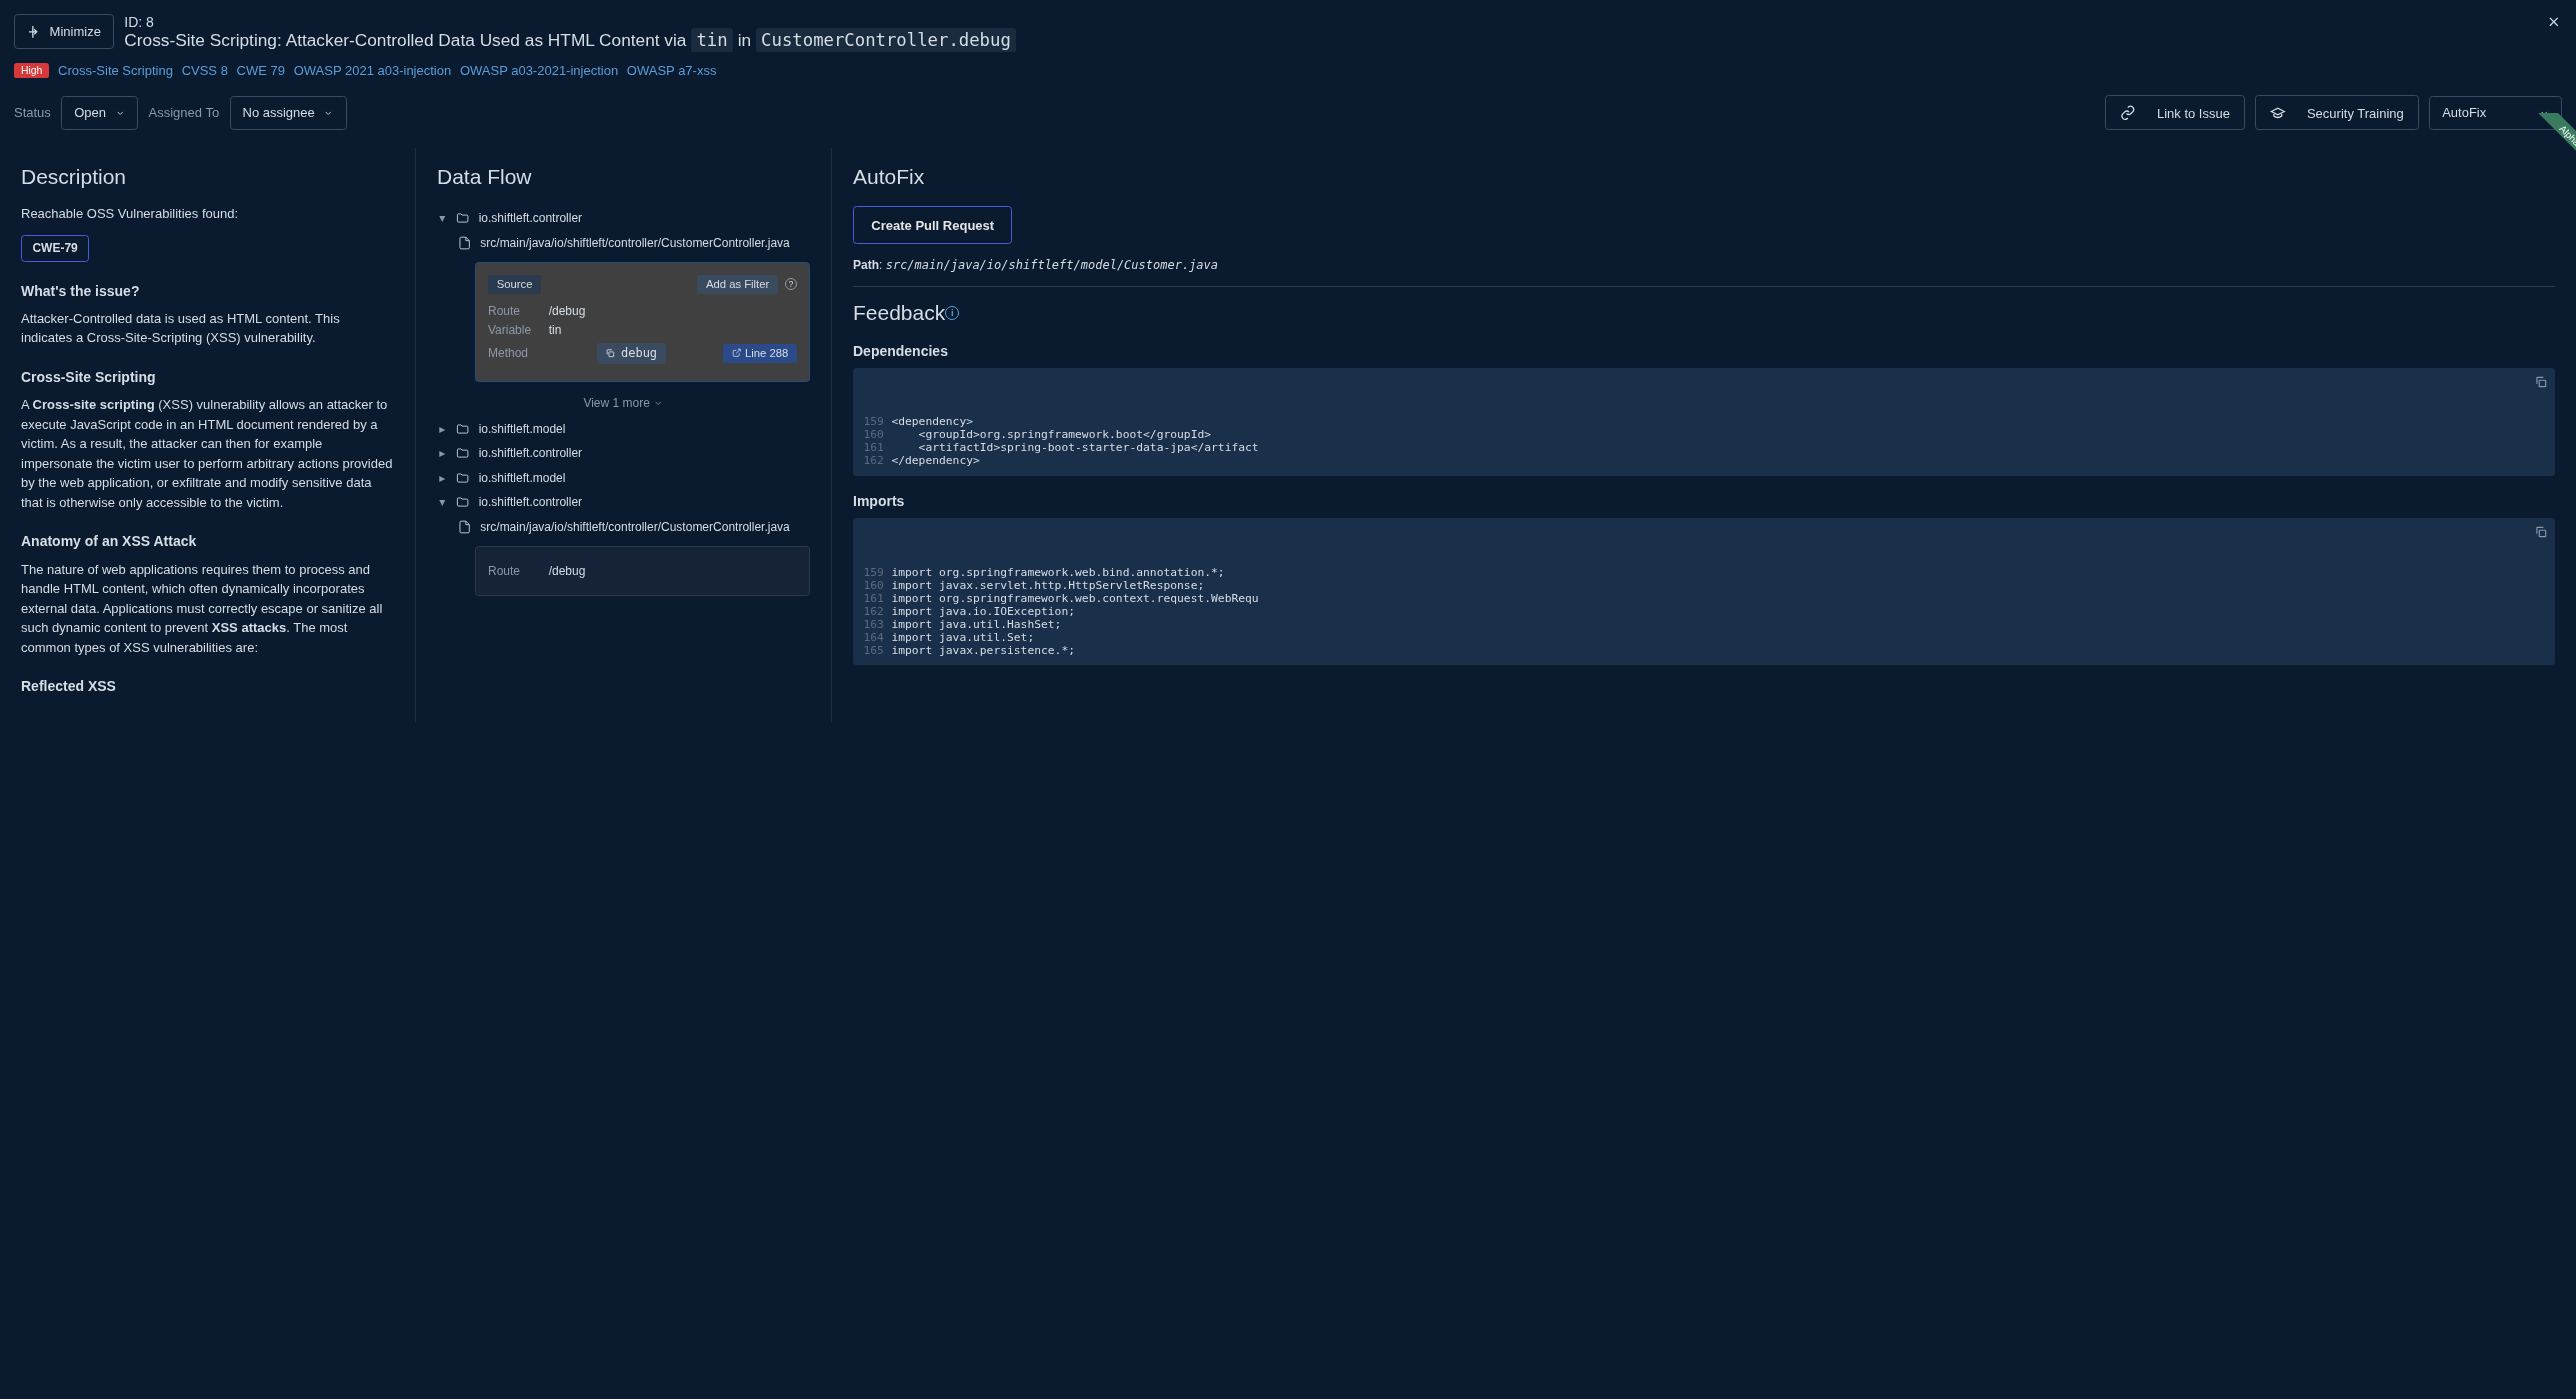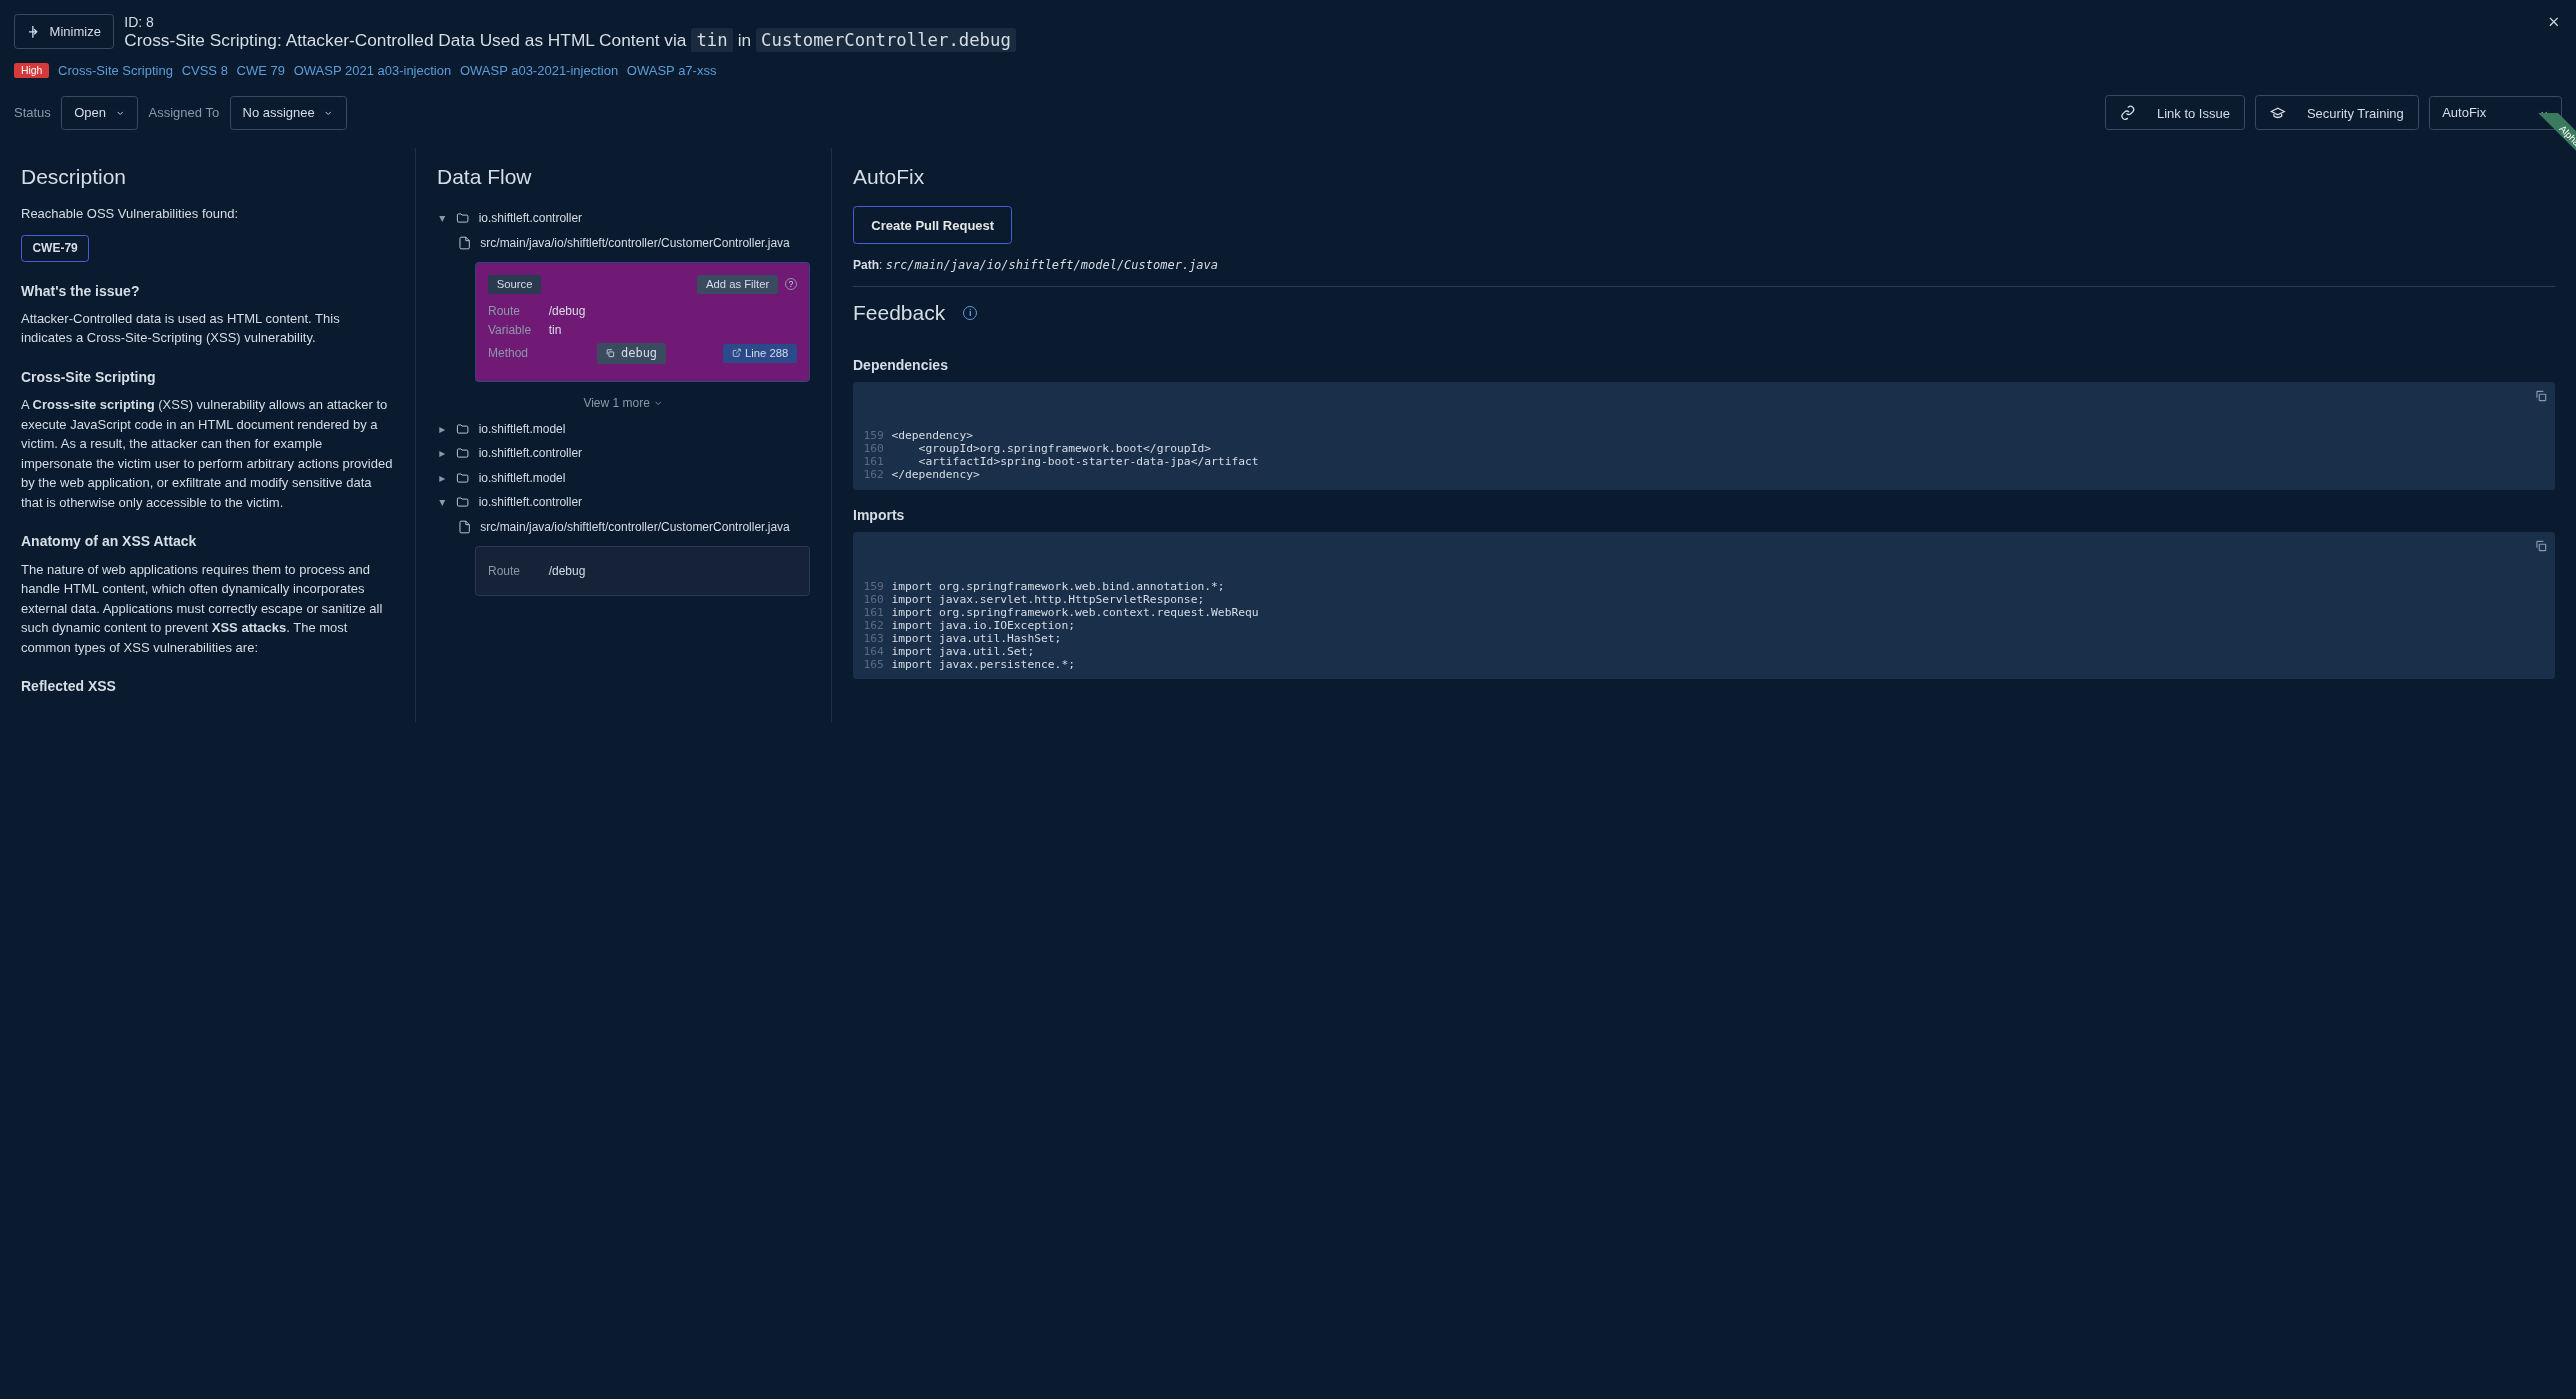--- a/index.html
+++ b/index.html
@@ -56,39 +56,39 @@
 .sub-text { font-size: 13px; margin-bottom: 14px; }
 .cwe-btn { border: 0.9px solid #4a5dd9; color: #d5dde5; padding: 5.2px 10.4px; border-radius: 3.5px; background: transparent; font-size: 12px; font-weight: 600; }
 .sub-heading { font-size: 14px; font-weight: 600; margin: 21px 0 10.4px; }
 .para { font-size: 13px; line-height: 1.5; margin-bottom: 14px; }
 .bold { font-weight: 600; }
 .tree-item { display: flex; align-items: center; gap: 7px; padding: 5.2px 0; cursor: pointer; }
 .tree-item.indent1 { padding-left: 19px; }
 .folder-icon, .file-icon { width: 17.3px; height: 14px; }
 .caret { width: 10.4px; text-align: center; color: #8a98a9; }
 .source-card {
-  background: #701a75; border: 0.9px solid #2a4a7a;
+  background: #404040; border: 0.9px solid #2a4a7a;
   border-radius: 3.5px; padding: 12px; margin: 7px 0 7px 38px;
 }
 .source-card-top { display: flex; align-items: center; justify-content: space-between; margin-bottom: 10.4px; }
 .badge-dark { background: #2a3a4f; color: #d5dde5; padding: 3.5px 8.7px; border-radius: 2.6px; font-size: 11.3px; }
 .badge-filter { background: #3a4a5f; color: #d5dde5; padding: 3.5px 8.7px; border-radius: 2.6px; font-size: 11.3px; display: flex; gap: 5.2px; align-items: center; }
 .info-circle { width:12px; height:12px; border:0.9px solid #8a98a9; border-radius:50%; display:inline-flex; align-items:center; justify-content:center; font-size:8.7px; }
 .source-row { display: flex; align-items: center; gap: 8.7px; margin: 5.2px 0; font-size: 12px; }
 .source-label { color: #8a98a9; width: 52px; }
 .source-val { color: #d5dde5; }
 .method-chip { background: #3a4a5f; padding: 3.5px 8.7px; border-radius: 2.6px; font-family: ui-monospace, monospace; display: flex; gap: 5.2px; align-items: center; margin-left: 48px; }
 .line-link { margin-left: auto; background: #2a4a8a; color: #d5dde5; padding: 3.5px 8.7px; border-radius: 2.6px; font-size: 11.3px; display: flex; gap: 3.5px; align-items: center; }
 .view-more { text-align: center; color: #8a98a9; padding: 7px; cursor: pointer; }
 .create-pr-btn { border: 0.9px solid #4a5dd9; color: #e5e5e5; padding: 10.4px 17.3px; border-radius: 3.5px; background: transparent; font-size: 13px; font-weight: 600; cursor: pointer; }
 .path-row { margin: 14px 0; font-size: 12px; }
 .path-label { font-weight: 600; margin-top: 27px; }
 .path-val { font-family: ui-monospace, monospace; font-style: italic; }
 .divider { border-top: 0.9px solid #2a3a4f; margin: 14px 0; }
-.feedback-title { font-size: 21px; font-weight: 500; margin-bottom: 32px; display: flex; gap: 18px; align-items: center; }
+.feedback-title { font-size: 21px; font-weight: 500; margin-bottom: 18px; display: flex; gap: 0; align-items: center; }
 .info-badge { width: 14px; height: 14px; border-radius: 50%; border: 1.3px solid #5b9dd9; color: #5b9dd9; display: inline-flex; align-items: center; justify-content: center; font-size: 9.5px; font-weight: bold; }
 .code-block {
   background: #1a2f4a; border-radius: 3.5px; padding: 8.7px 10.4px;
   font-family: ui-monospace, monospace; font-size: 11.3px;
   position: relative; overflow-x: auto; white-space: pre;
 }
 .code-line { display: flex; }
 .lineno { color: #5a6a7f; width: 28px; flex-shrink: 0; text-align: right; padding-right: 10.4px; }
 .copy-icon { position: absolute; right: 7px; top: 7px; color: #8a98a9; cursor: pointer; }
 .subsection { font-size: 14px; font-weight: 600; margin: 17.3px 0 8.7px; }

